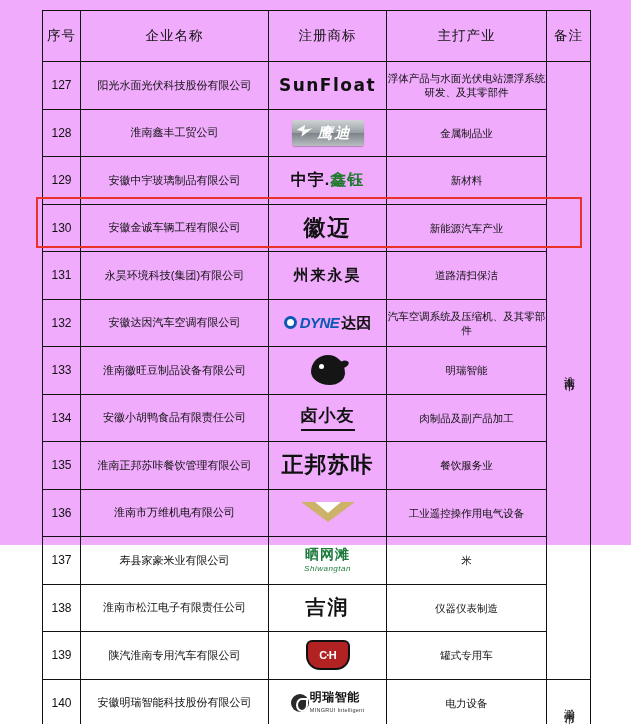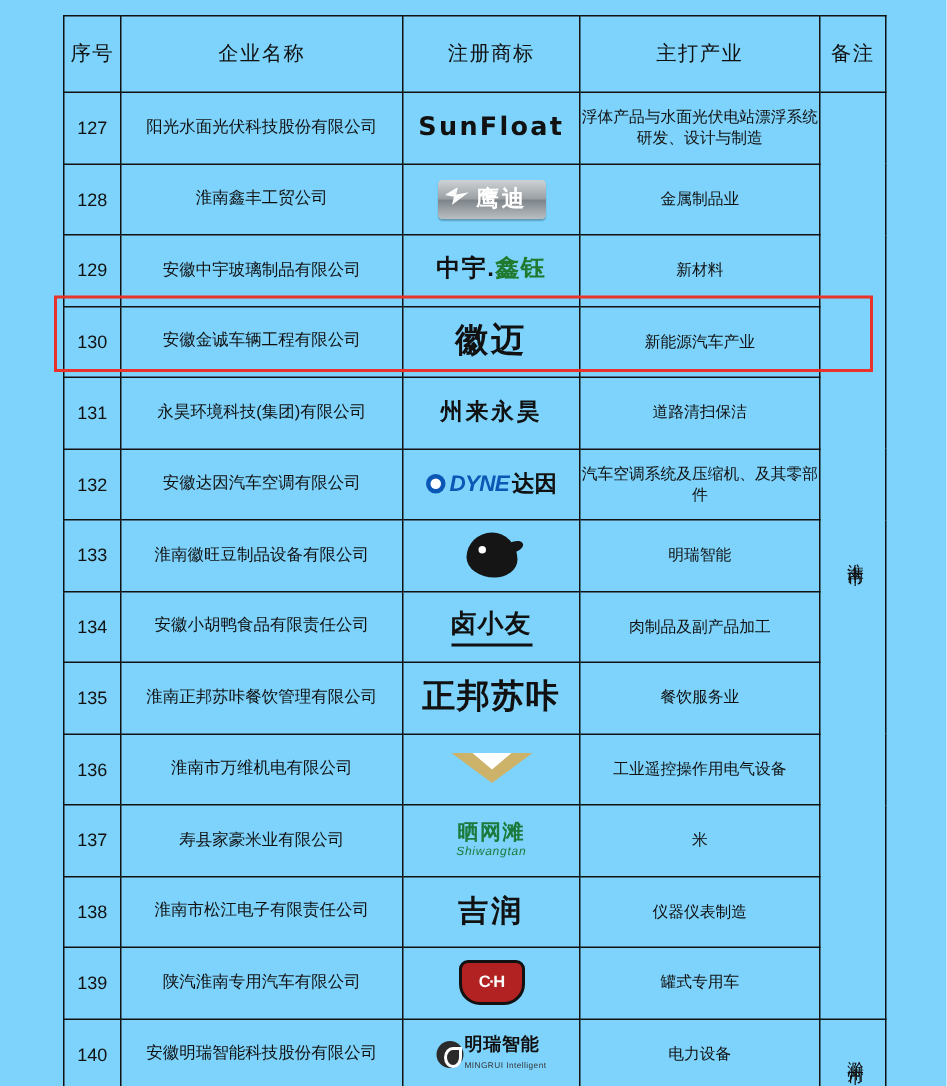--- a/index.html
+++ b/index.html
@@ -10,22 +10,22 @@
   body {
     width: 631px;
     height: 724px;
     font-family: "Liberation Sans", sans-serif;
     color: #111;
     overflow: hidden;
   }
   .page {
     position: relative;
     width: 631px;
-    height: 724px;
-    background: #7dd3fc;
+    height: 545px;
+    background: #f0abfc;
   }
   table.reg-table {
     position: absolute;
     left: 42px;
     top: 10px;
     width: 548px;
     border-collapse: collapse;
     table-layout: fixed;
   }
   table.reg-table td, table.reg-table th {
@@ -100,20 +100,21 @@
   .lg-yingdi {
     background: linear-gradient(180deg,#cfd3d6 0%, #9aa0a4 48%, #7e858a 52%, #b9bec1 100%);
     color: #fff;
     font-size: 15px;
     font-weight: bold;
     padding: 3px 12px 3px 26px;
     border-radius: 3px;
     position: relative;
     letter-spacing: 2px;
     box-shadow: 0 1px 1px rgba(0,0,0,.25);
+    font-style: italic;
   }
   .lg-yingdi:before {
     content: "";
     position: absolute;
     left: 5px; top: 5px;
     width: 16px; height: 12px;
     background: #fff;
     clip-path: polygon(0 45%, 55% 0, 48% 42%, 100% 30%, 30% 100%, 38% 55%);
     opacity: .95;
   }
@@ -331,21 +332,21 @@
     <tbody>
 
       <tr>
         <td class="cell-no">127</td>
         <td class="cell-name">阳光水面光伏科技股份有限公司</td>
         <td class="cell-mark">
           <div class="logo">
             <span class="logo-text lg-sunfloat">SunFloat</span>
           </div>
         </td>
-        <td class="cell-ind">浮体产品与水面光伏电站漂浮系统研发、设计与制造</td>
+        <td class="cell-ind">浮体产品与水面光伏电站漂浮系统研发、及其零部件</td>
         <td class="cell-note" rowspan="13">
           <span class="note-vert">淮南市</span>
         </td>
       </tr>
 
       <tr>
         <td class="cell-no">128</td>
         <td class="cell-name">淮南鑫丰工贸公司</td>
         <td class="cell-mark">
           <div class="logo">

